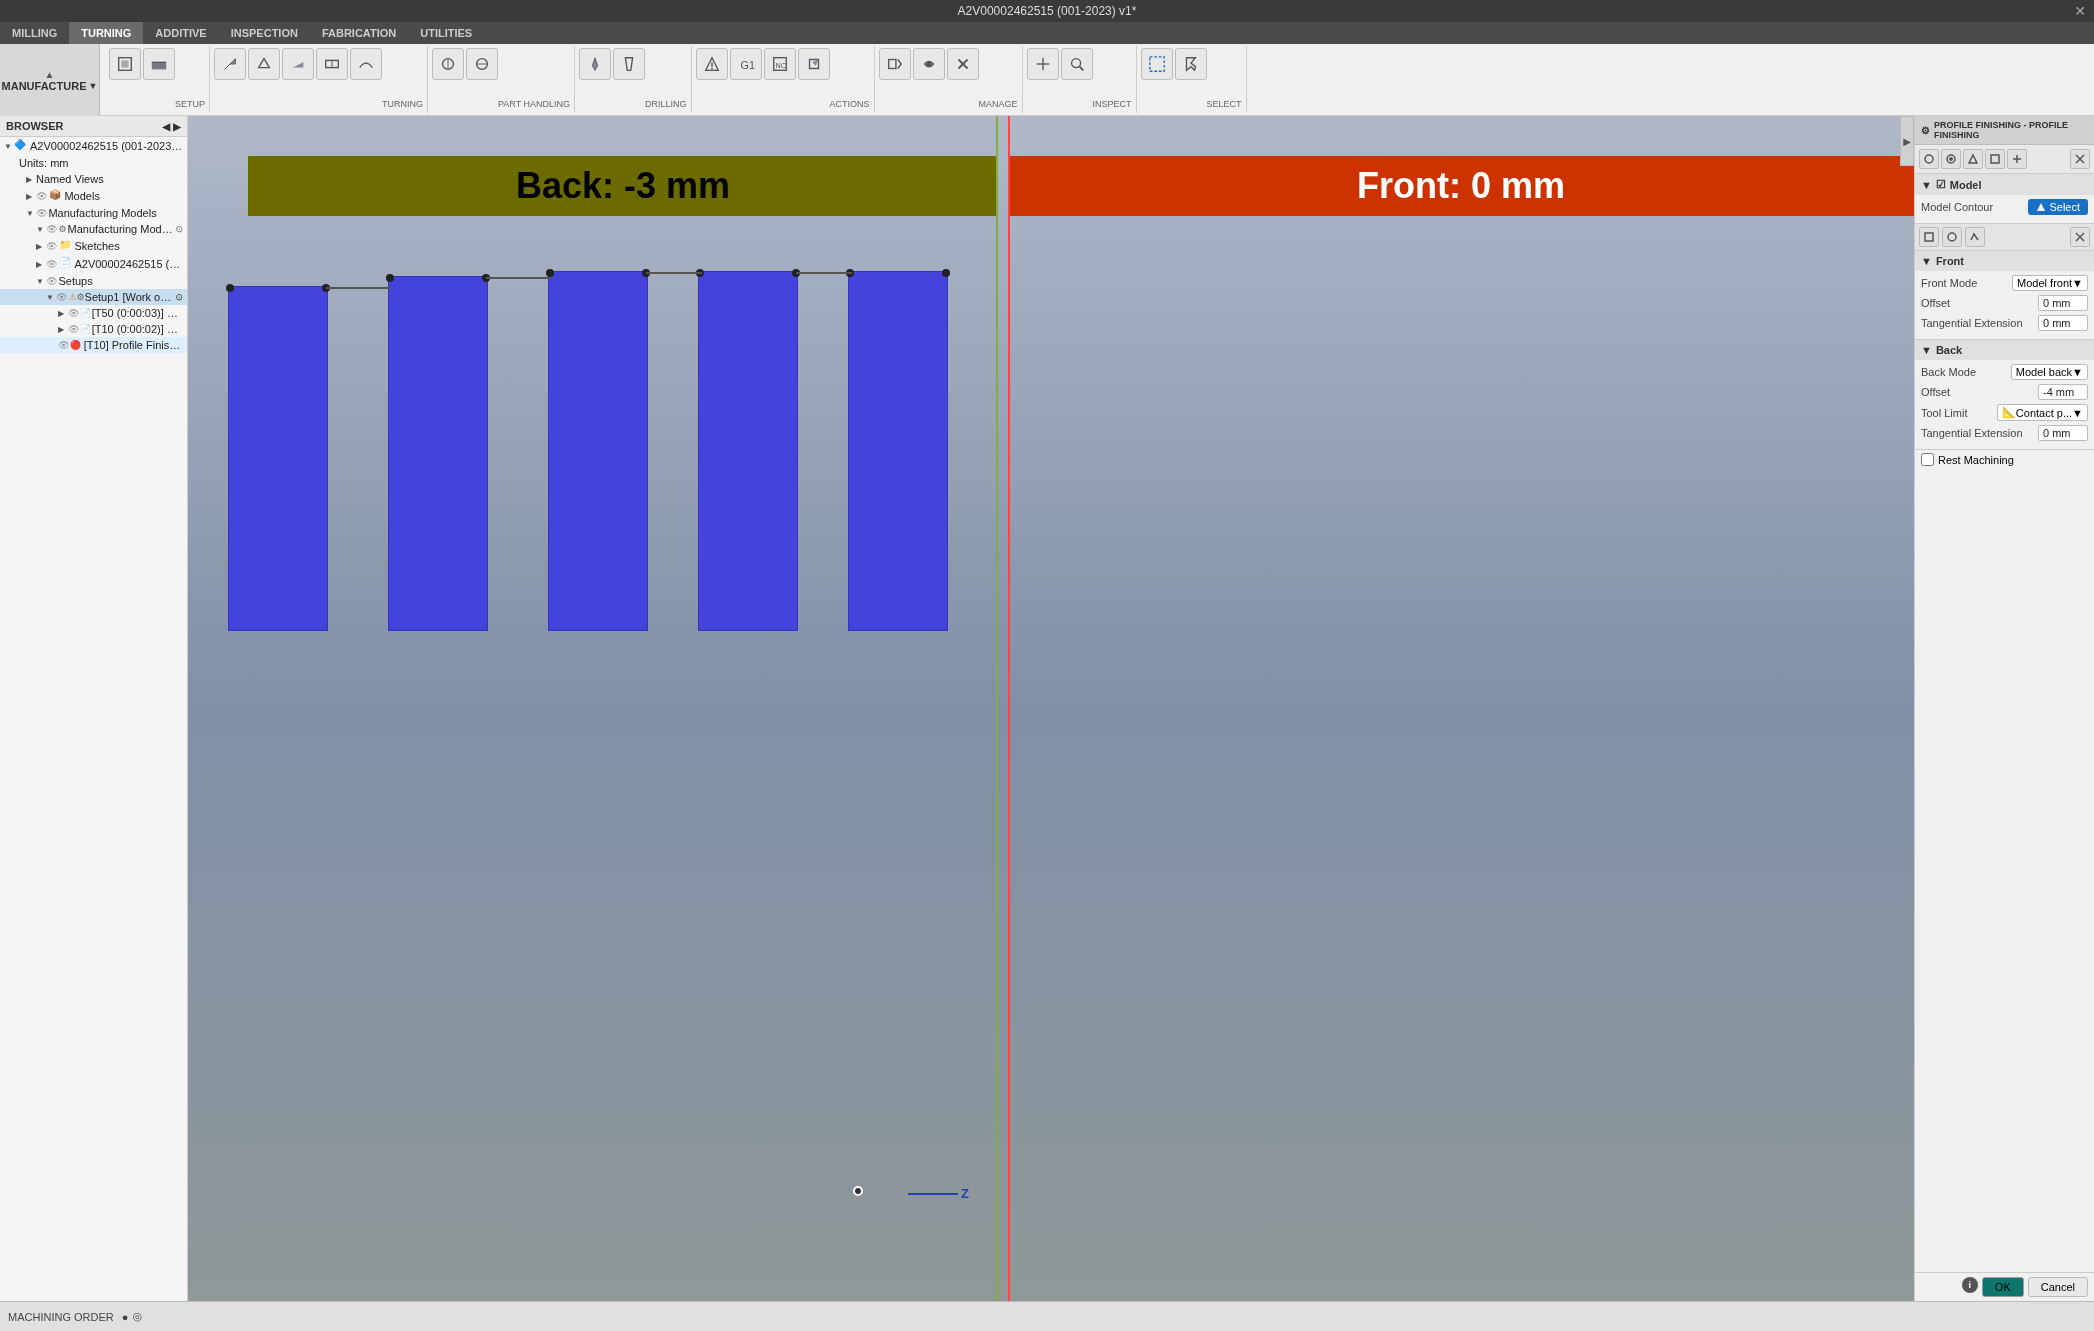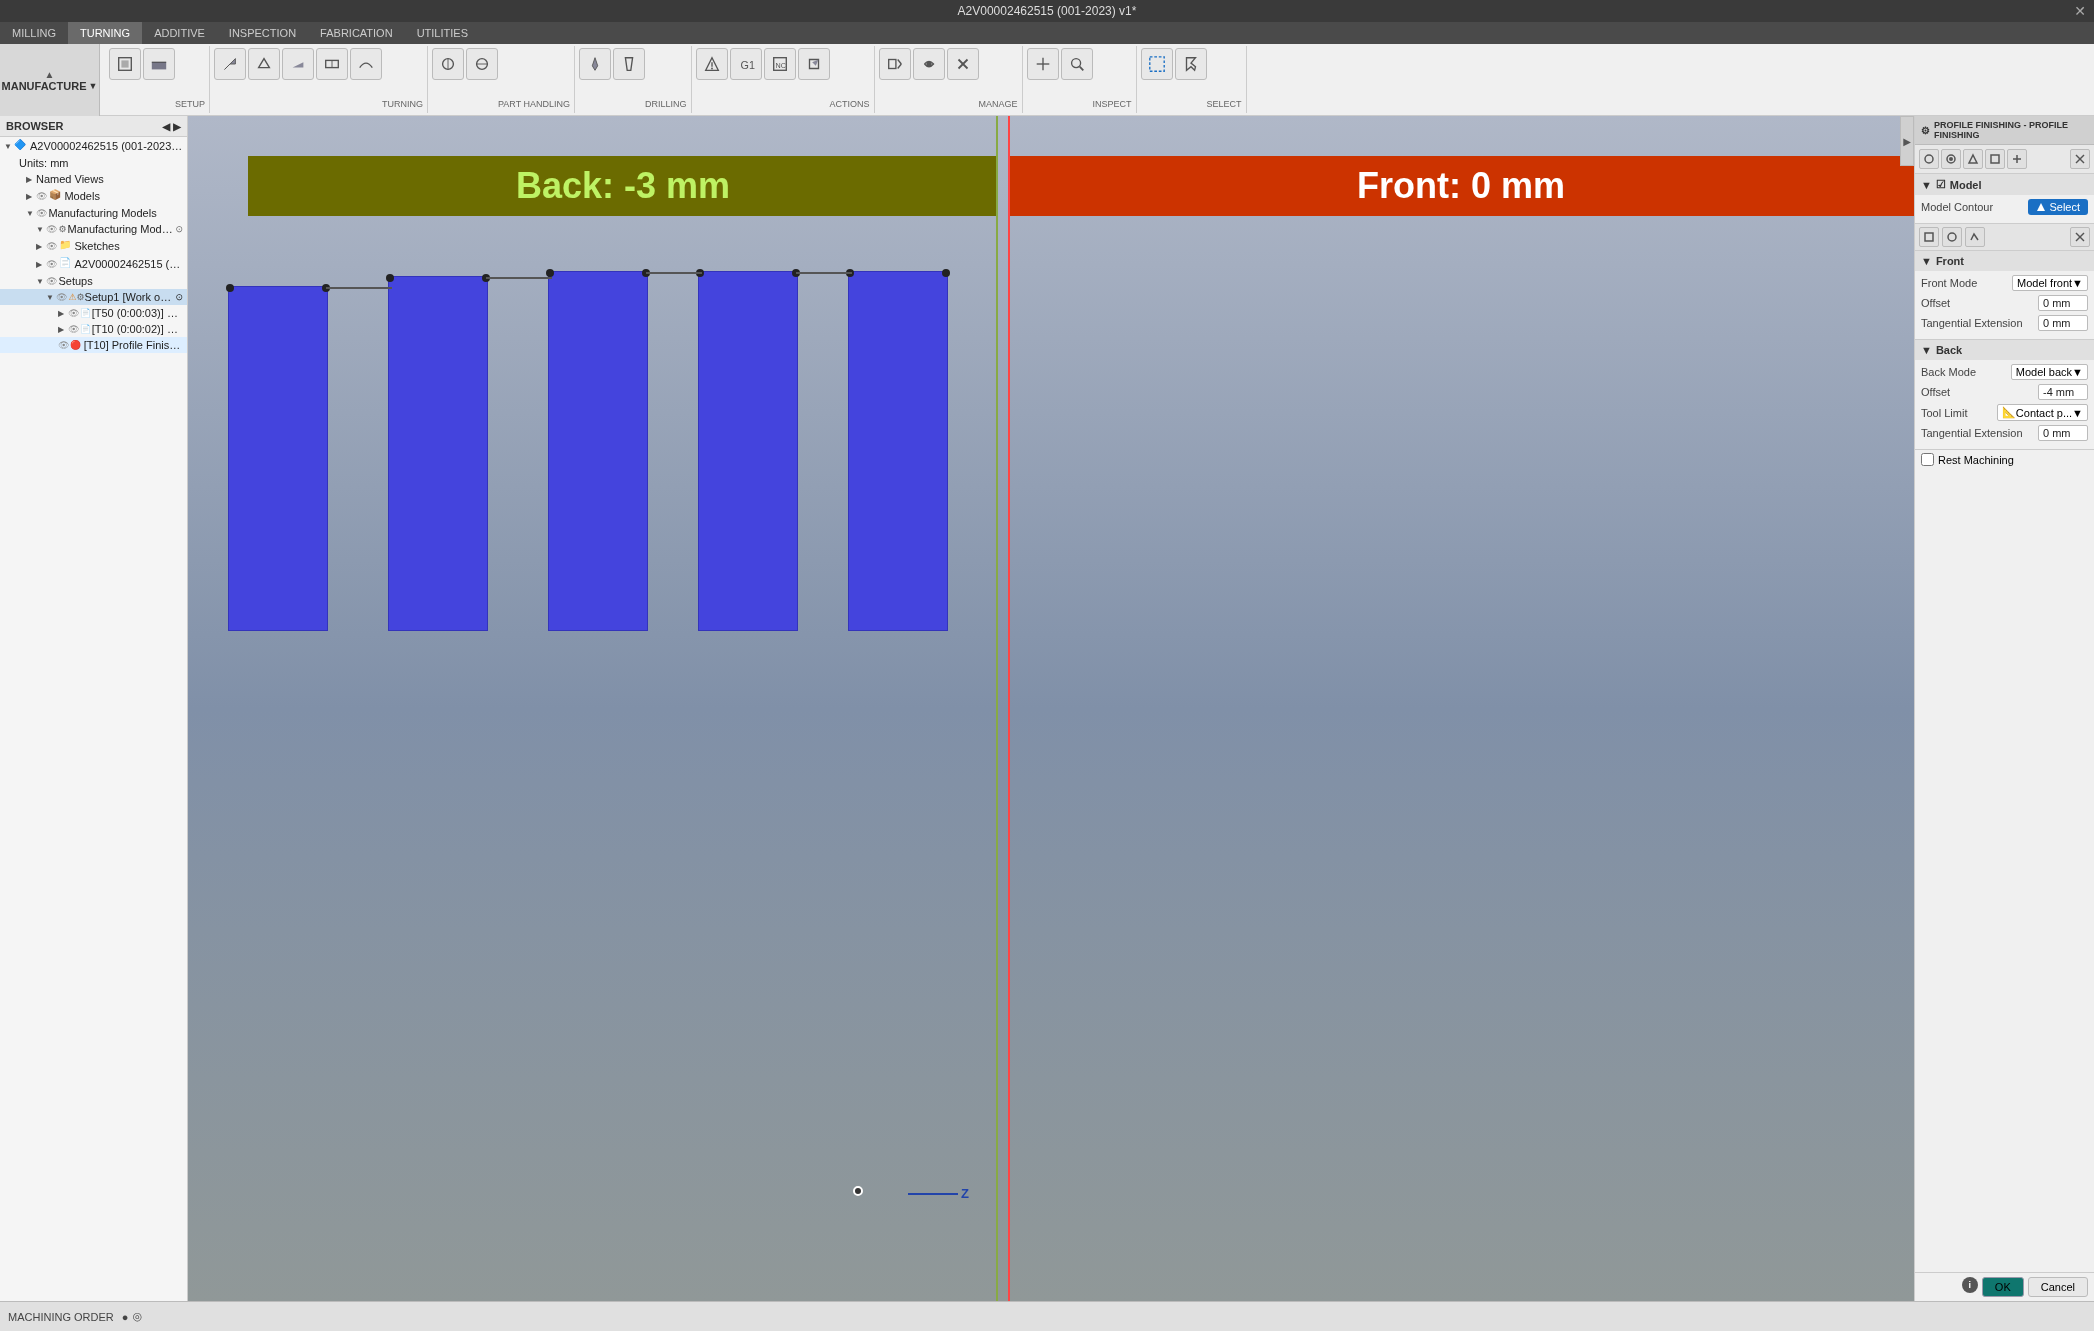--- a/index.html
+++ b/index.html
@@ -37,20 +37,21 @@
 
     
     #menu-tabs {
       position: absolute;
       top: 22px; left: 0; right: 0;
       height: 22px;
       background: #4a4a4a;
       display: flex;
       align-items: center;
       z-index: 100;
+      font-weight: bold;
     }
     .menu-tab {
       padding: 3px 12px;
       color: #ccc;
       font-size: 11px;
       cursor: pointer;
       height: 100%;
       display: flex;
       align-items: center;
     }
@@ -184,21 +185,21 @@
       top: 40px;
       left: 60px;
       width: 750px;
       height: 60px;
       background: #6b6b00;
       display: flex;
       align-items: center;
       justify-content: center;
     }
     #back-banner-text {
-      color: #bef264;
+      color: #000000;
       font-size: 36px;
       font-weight: bold;
     }
 
     
     #front-banner {
       position: absolute;
       top: 40px;
       left: 820px;
       right: 0;

